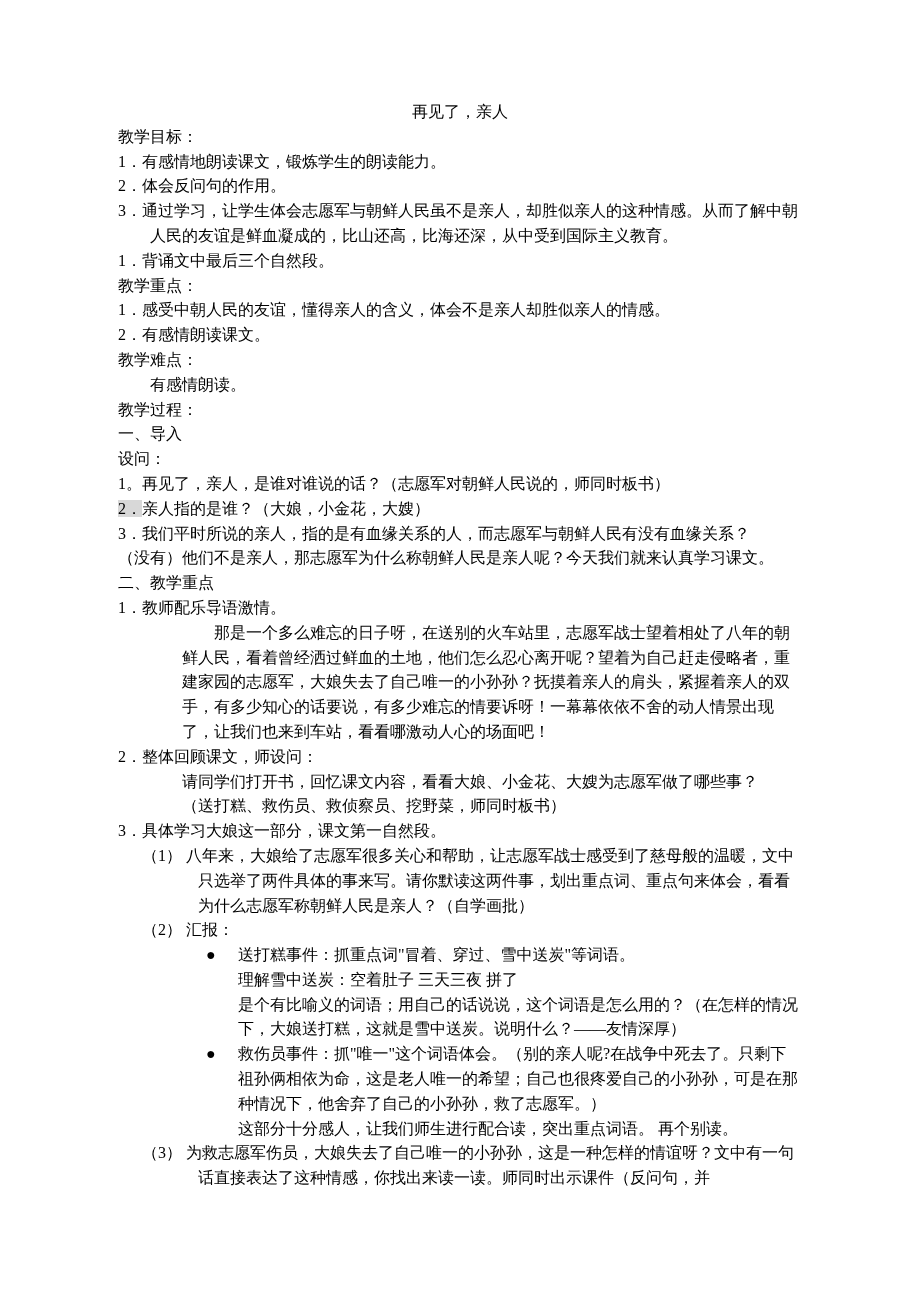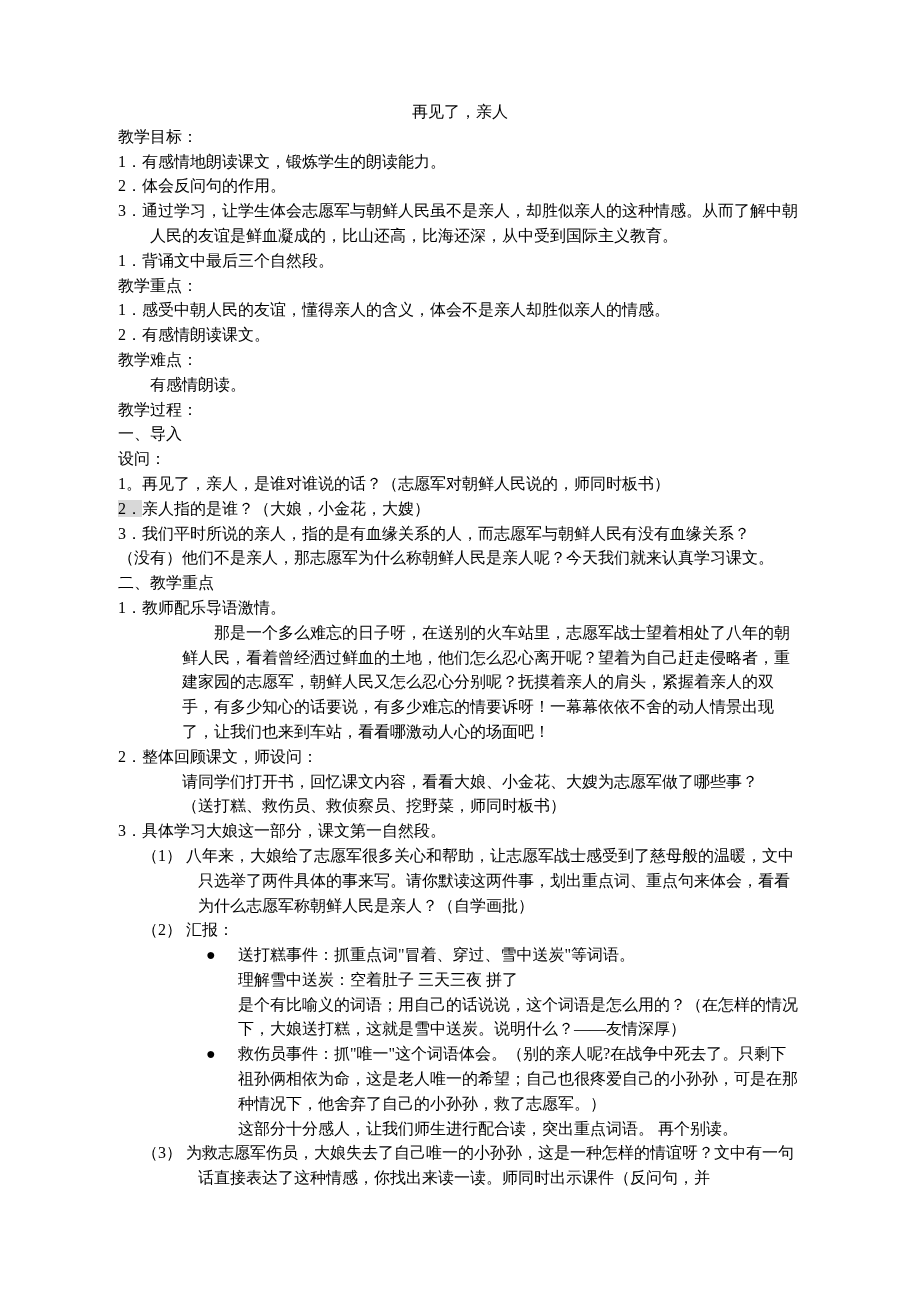--- a/index.html
+++ b/index.html
@@ -78,21 +78,21 @@
   <div class="line">一、导入</div>
   <div class="line">设问：</div>
   <div class="line">1。再见了，亲人，是谁对谁说的话？（志愿军对朝鲜人民说的，师同时板书）</div>
   <div class="line"><span class="highlight">2．</span><span>亲人指的是谁？（大娘，小金花，大嫂）</span></div>
   <div class="line">3．我们平时所说的亲人，指的是有血缘关系的人，而志愿军与朝鲜人民有没有血缘关系？</div>
   <div class="line">（没有）他们不是亲人，那志愿军为什么称朝鲜人民是亲人呢？今天我们就来认真学习课文。</div>
 
   <div class="line">二、教学重点</div>
 
   <div class="numbered">1．教师配乐导语激情。</div>
-  <div class="line indent-3" style="text-indent:2em;">那是一个多么难忘的日子呀，在送别的火车站里，志愿军战士望着相处了八年的朝鲜人民，看着曾经洒过鲜血的土地，他们怎么忍心离开呢？望着为自己赶走侵略者，重建家园的志愿军，朝鲜人民又怎么忍心分别呢？抚摸着亲人的肩头，紧握着亲人的双手，有多少知心的话要说，有多少难忘的情要诉呀！一幕幕依依不舍的动人情景出现了，让我们也来到车站，看看哪激动人心的场面吧！</div>
+  <div class="line indent-3" style="text-indent:2em;">那是一个多么难忘的日子呀，在送别的火车站里，志愿军战士望着相处了八年的朝鲜人民，看着曾经洒过鲜血的土地，他们怎么忍心离开呢？望着为自己赶走侵略者，重建家园的志愿军，大娘失去了自己唯一的小孙孙？抚摸着亲人的肩头，紧握着亲人的双手，有多少知心的话要说，有多少难忘的情要诉呀！一幕幕依依不舍的动人情景出现了，让我们也来到车站，看看哪激动人心的场面吧！</div>
 
   <div class="numbered">2．整体回顾课文，师设问：</div>
   <div class="line indent-3">请同学们打开书，回忆课文内容，看看大娘、小金花、大嫂为志愿军做了哪些事？</div>
   <div class="line indent-3">（送打糕、救伤员、救侦察员、挖野菜，师同时板书）</div>
 
   <div class="numbered">3．具体学习大娘这一部分，课文第一自然段。</div>
 
   <div class="sub-numbered"><span>（1）</span>   <span>八年来，大娘给了志愿军很多关心和帮助，让志愿军战士感受到了慈母般的温暖，文中只选举了两件具体的事来写。请你默读这两件事，划出重点词、重点句来体会，看看为什么志愿军称朝鲜人民是亲人？（自学画批）</span></div>
 
   <div class="sub-numbered">（2）   汇报：</div>

